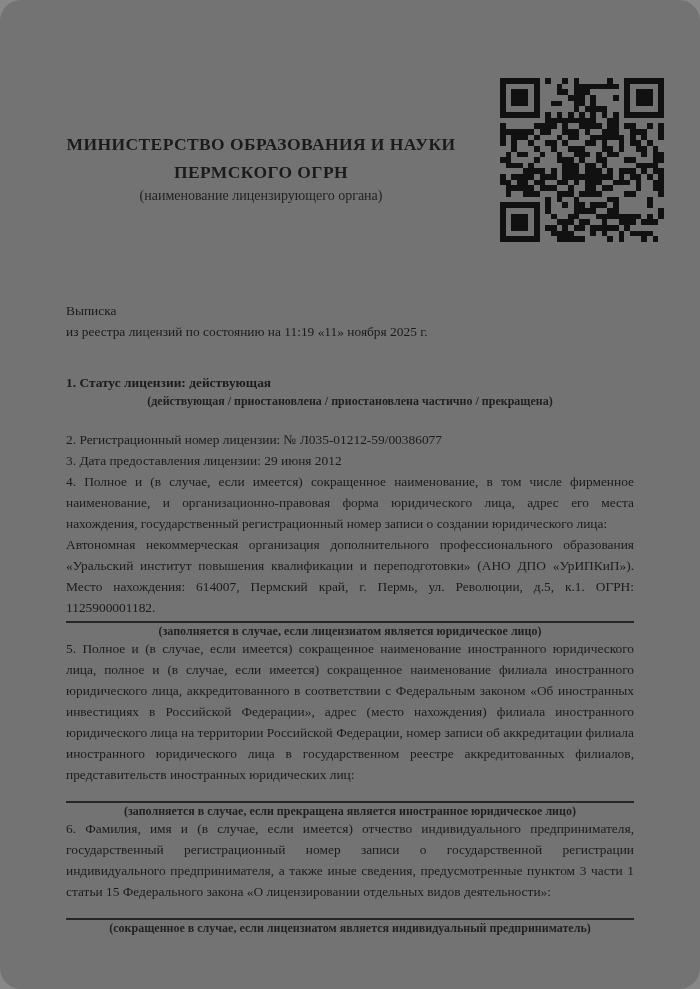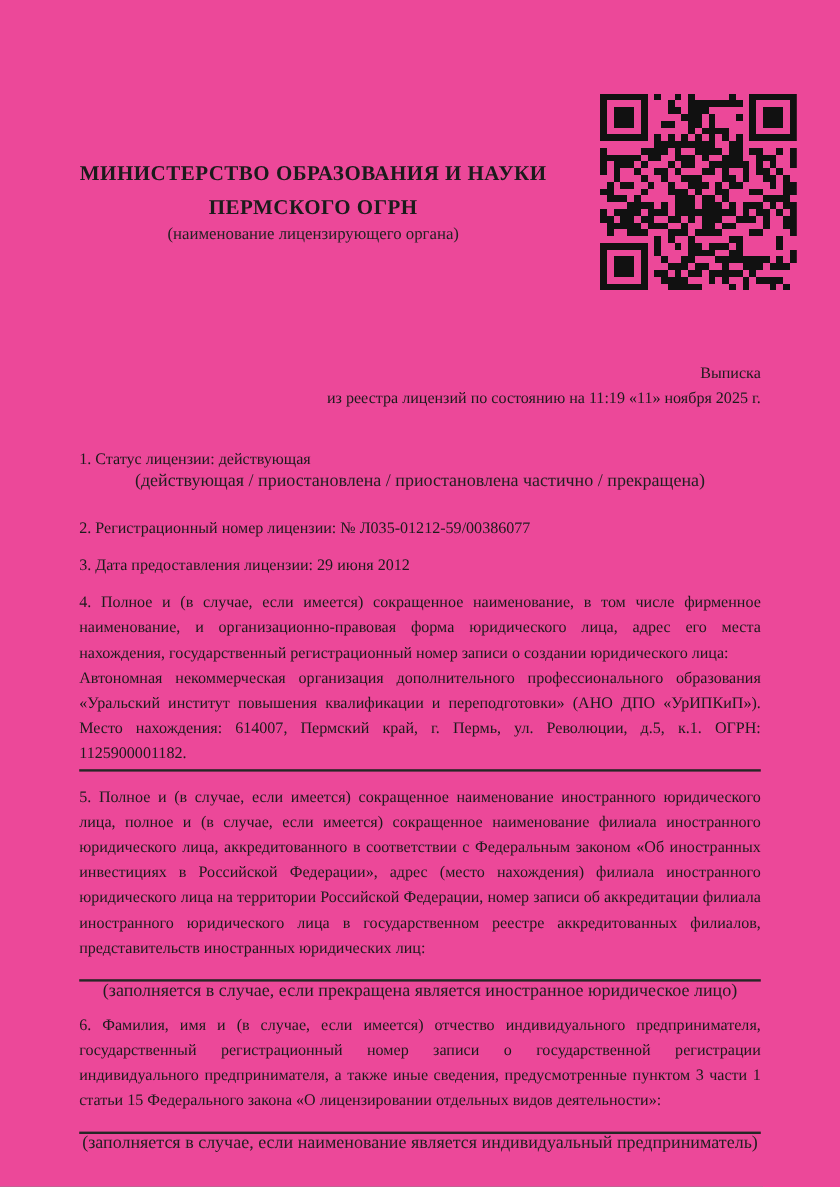--- a/index.html
+++ b/index.html
@@ -1,35 +1,35 @@
 <!DOCTYPE html>
 <html lang="ru"><head>
 <meta charset="utf-8">
 <style>
   html,body{margin:0;padding:0;background:#888;}
   .page{
-    width:700px;height:989px;margin:0 auto;background:#ec4899;
+    width:700px;height:989px;margin:0 auto;background:#737373;
     font-family:"Liberation Serif","DejaVu Serif",serif;
-    color:#1b1b1b;position:relative;overflow:hidden;box-sizing:border-box;
+    color:#1b1b1b;position:relative;overflow:hidden;box-sizing:border-box;border-radius:21px;
   }
   
   .header{display:flex;align-items:flex-start;padding:78px 36px 0 40px;box-sizing:border-box;}
   .header-left{flex:1;text-align:center;margin-top:52px;padding-right:18px;}
   .ministry{font-weight:bold;font-size:17.5px;line-height:28px;letter-spacing:.4px;}
   .ministry-note{font-size:14px;line-height:14px;margin-top:3px;color:#222;}
   .qr{width:164px;height:164px;flex:0 0 164px;}
   .qr svg{width:164px;height:164px;display:block;}
   
   .content{padding:0 66px;font-size:13.4px;line-height:21px;}
-  .doc-title{margin-top:58px;text-align:right;}
+  .doc-title{margin-top:58px;text-align:left;}
   .para{text-align:justify;text-align-last:left;margin:0;}
-  .mt-first{margin-top:30px;}
+  .mt-first{margin-top:30px;font-weight:bold;}
   .mt-item{margin-top:21px;}
-  .mt-small{margin-top:10px;}
-  .note{text-align:center;text-align-last:center;font-size:15px;line-height:13px;margin-top:2px;color:#1f1f1f;}
+  .mt-small{}
+  .note{text-align:center;text-align-last:center;font-size:12px;line-height:13px;margin-top:2px;color:#1f1f1f;font-weight:bold;}
   .fill-line{border:none;border-top:2px solid #262626;margin:3px 0 0 0;}
   .fill-line.gap{margin-top:16px;}
 </style>
 </head>
 <body>
 
 <div class="page">
 
   <div class="header">
     <div class="header-left">
@@ -490,24 +490,25 @@
     <p class="para mt-first">1. Статус лицензии: действующая</p>
     <div class="note">(действующая / приостановлена / приостановлена частично / прекращена)</div>
 
     <p class="para mt-item">2. Регистрационный номер лицензии: № Л035-01212-59/00386077</p>
 
     <p class="para mt-small">3. Дата предоставления лицензии: 29 июня 2012</p>
 
     <p class="para mt-small">4. Полное и (в случае, если имеется) сокращенное наименование, в том числе фирменное наименование, и организационно-правовая форма юридического лица, адрес его места нахождения, государственный регистрационный номер записи о создании юридического лица:</p>
     <p class="para">Автономная некоммерческая организация дополнительного профессионального образования «Уральский институт повышения квалификации и переподготовки» (АНО ДПО «УрИПКиП»). Место нахождения: 614007, Пермский край, г. Пермь, ул. Революции, д.5, к.1. ОГРН: 1125900001182.</p>
     <hr class="fill-line">
+    <div class="note">(заполняется в случае, если лицензиатом является юридическое лицо)</div>
 
     <p class="para mt-small">5. Полное и (в случае, если имеется) сокращенное наименование иностранного юридического лица, полное и (в случае, если имеется) сокращенное наименование филиала иностранного юридического лица, аккредитованного в соответствии с Федеральным законом «Об иностранных инвестициях в Российской Федерации», адрес (место нахождения) филиала иностранного юридического лица на территории Российской Федерации, номер записи об аккредитации филиала иностранного юридического лица в государственном реестре аккредитованных филиалов, представительств иностранных юридических лиц:</p>
     <hr class="fill-line gap">
     <div class="note">(заполняется в случае, если прекращена является иностранное юридическое лицо)</div>
 
     <p class="para mt-small">6. Фамилия, имя и (в случае, если имеется) отчество индивидуального предпринимателя, государственный регистрационный номер записи о государственной регистрации индивидуального предпринимателя, а также иные сведения, предусмотренные пунктом 3 части 1 статьи 15 Федерального закона «О лицензировании отдельных видов деятельности»:</p>
     <hr class="fill-line gap">
-    <div class="note">(заполняется в случае, если наименование является индивидуальный предприниматель)</div>
+    <div class="note">(сокращенное в случае, если лицензиатом является индивидуальный предприниматель)</div>
 
   </div>
 
 </div>
 
 </body></html>

